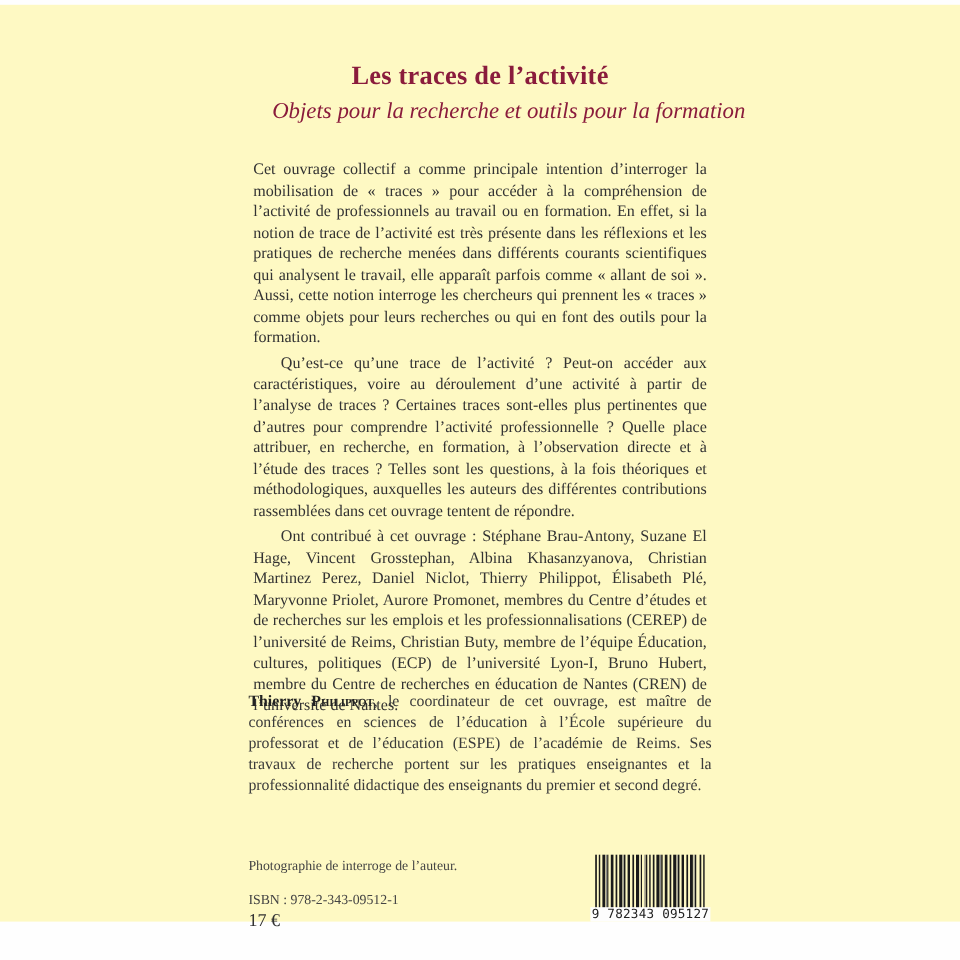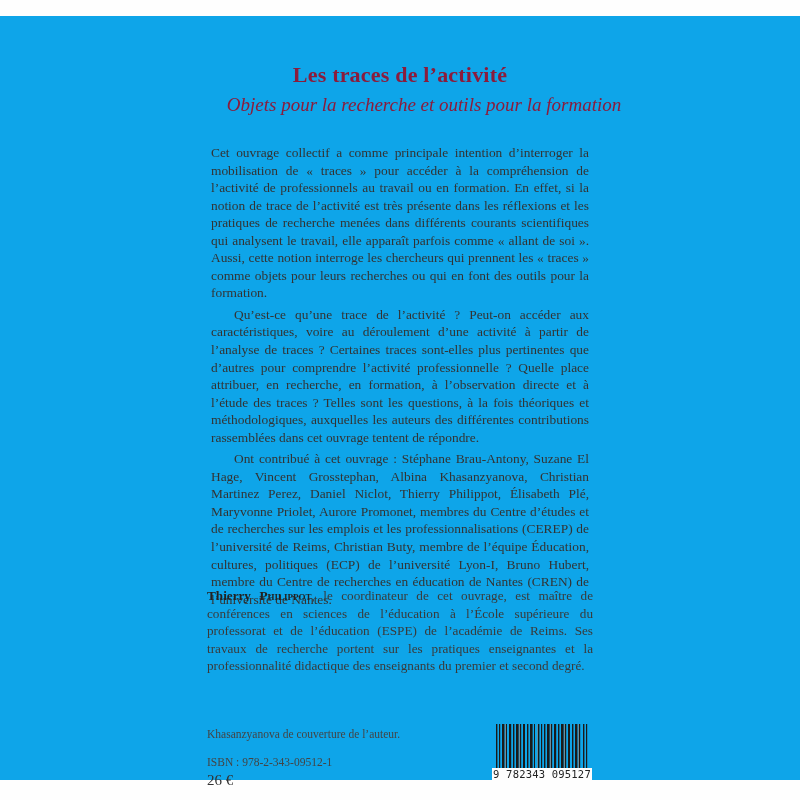--- a/index.html
+++ b/index.html
@@ -1,20 +1,20 @@
 <!DOCTYPE html>
 <html><head>
 <meta charset="utf-8">
 <style>
   html, body { margin:0; padding:0; }
   body {
     width:800px; height:800px; background:#fefefe; position:relative; overflow:hidden;
     font-family: "Liberation Serif", "DejaVu Serif", serif; color:#2b2b2b;
   }
-  .page { position:absolute; left:0; top:16px; width:800px; height:764px; background:#0ea5e9; }
+  .page { position:absolute; left:0; top:4px; width:800px; height:764px; background:#fef9c3; }
   .title {
     position:absolute; top:46px; left:0; width:800px; text-align:center;
     font-size:22px; font-weight:bold; color:#8a1c3c; letter-spacing:0.2px;
   }
   .subtitle {
     position:absolute; top:78px; left:0; width:800px; text-align:center;
     font-size:19px; font-style:italic; color:#8a1c3c;padding-left:24px;
   }
   .body-text {
     position:absolute; left:207px; top:124px; width:386px;
@@ -49,23 +49,23 @@
   <div class="body-text">
     <p>Cet ouvrage collectif a comme principale intention d’interroger la mobilisation de « traces » pour accéder à la compréhension de l’activité de professionnels au travail ou en formation. En effet, si la notion de trace de l’activité est très présente dans les réflexions et les pratiques de recherche menées dans différents courants scientifiques qui analysent le travail, elle apparaît parfois comme « allant de soi ». Aussi, cette notion interroge les chercheurs qui prennent les « traces » comme objets pour leurs recherches ou qui en font des outils pour la formation.</p>
     <p class="indent">Qu’est-ce qu’une trace de l’activité ? Peut-on accéder aux caractéristiques, voire au déroulement d’une activité à partir de l’analyse de traces ? Certaines traces sont-elles plus pertinentes que d’autres pour comprendre l’activité professionnelle ? Quelle place attribuer, en recherche, en formation, à l’observation directe et à l’étude des traces ? Telles sont les questions, à la fois théoriques et méthodologiques, auxquelles les auteurs des différentes contributions rassemblées dans cet ouvrage tentent de répondre.</p>
     <p class="indent">Ont contribué à cet ouvrage : Stéphane Brau-Antony, Suzane El Hage, Vincent Grosstephan, Albina Khasanzyanova, Christian Martinez Perez, Daniel Niclot, Thierry Philippot, Élisabeth Plé, Maryvonne Priolet, Aurore Promonet, membres du Centre d’études et de recherches sur les emplois et les professionnalisations (CEREP) de l’université de Reims, Christian Buty, membre de l’équipe Éducation, cultures, politiques (ECP) de l’université Lyon-I, Bruno Hubert, membre du Centre de recherches en éducation de Nantes (CREN) de l’université de Nantes.</p>
   </div>
 
   <div class="bio">
     <span class="name"><span>Thierry</span> <span class="sc">Philippot</span></span><span>, le coordinateur de cet ouvrage, est maître de conférences en sciences de l’éducation à l’École supérieure du professorat et de l’éducation (ESPE) de l’académie de Reims. Ses travaux de recherche portent sur les pratiques enseignantes et la professionnalité didactique des enseignants du premier et second degré.</span>
   </div>
 
-  <div class="credit">Khasanzyanova de couverture de l’auteur.</div>
+  <div class="credit">Photographie de interroge de l’auteur.</div>
   <div class="isbn">ISBN : 978-2-343-09512-1</div>
-  <div class="price">26 €</div>
+  <div class="price">17 €</div>
 
   <div class="barcode">
     <svg width="100" height="50" viewBox="0 0 100 50">
       <g fill="#1a1a1a">
         <rect x="4" y="0" width="1.4" height="50"></rect>
         <rect x="7" y="0" width="1.2" height="50"></rect>
         <rect x="10" y="0" width="2.4" height="46"></rect>
         <rect x="14" y="0" width="1" height="46"></rect>
         <rect x="17" y="0" width="2.2" height="46"></rect>
         <rect x="21" y="0" width="1.4" height="46"></rect>

